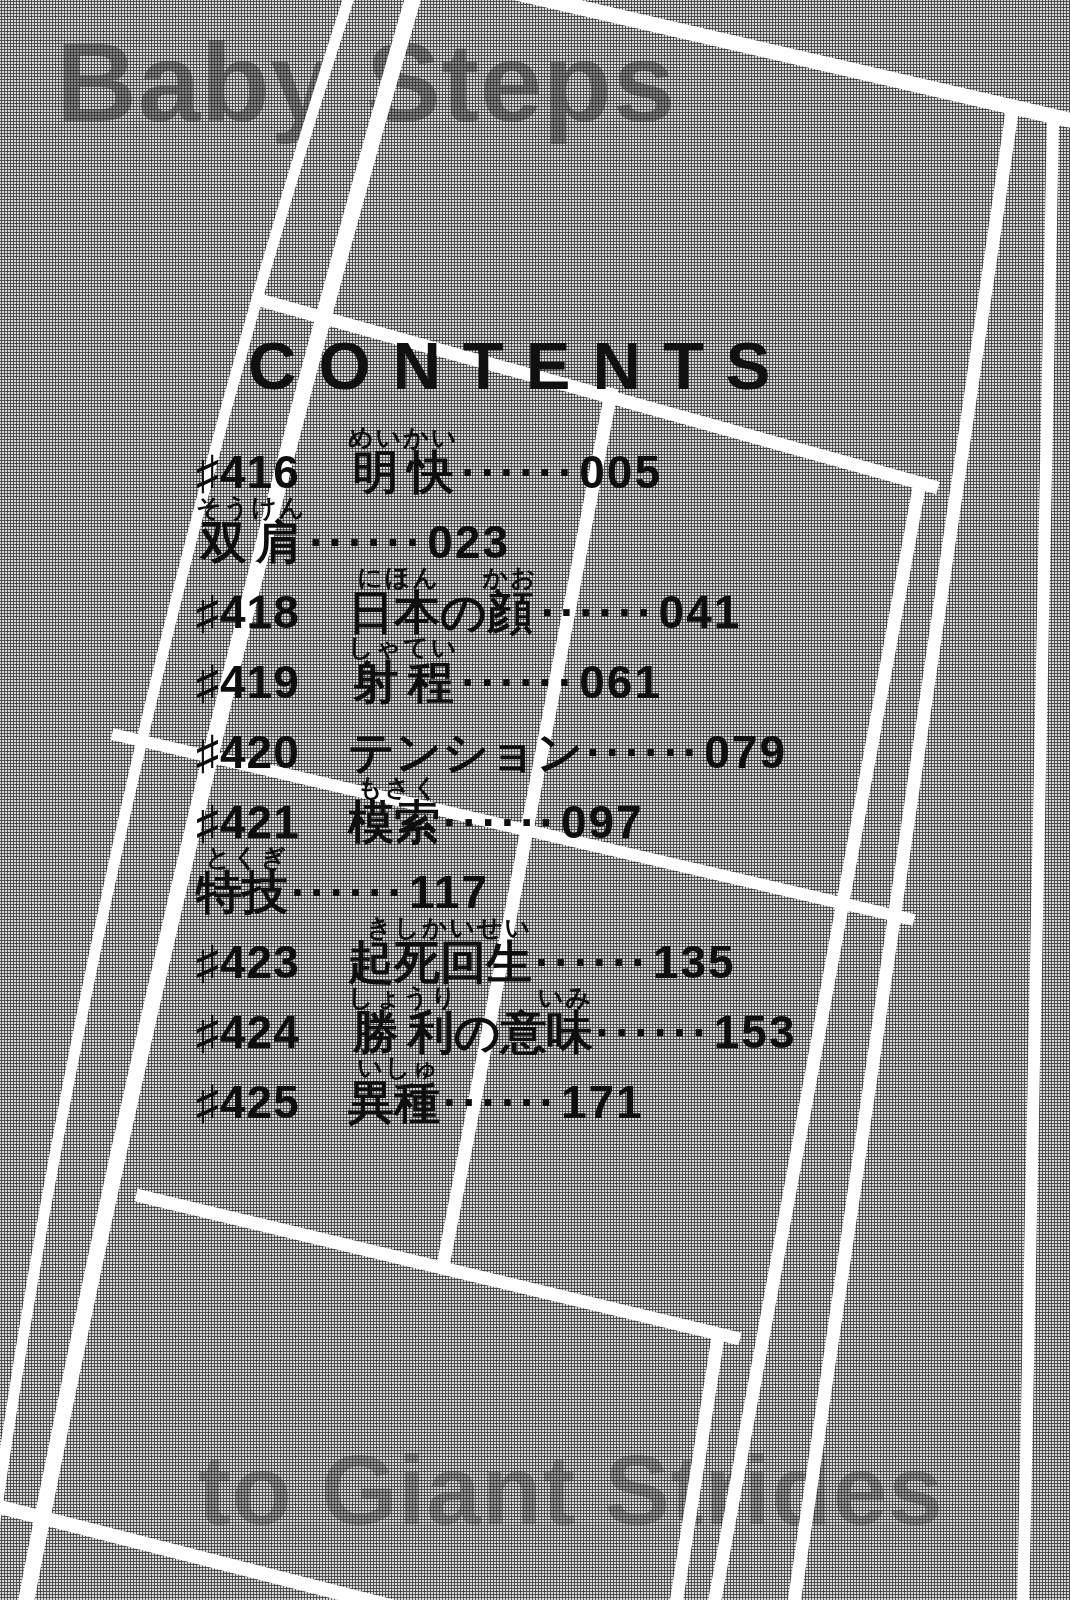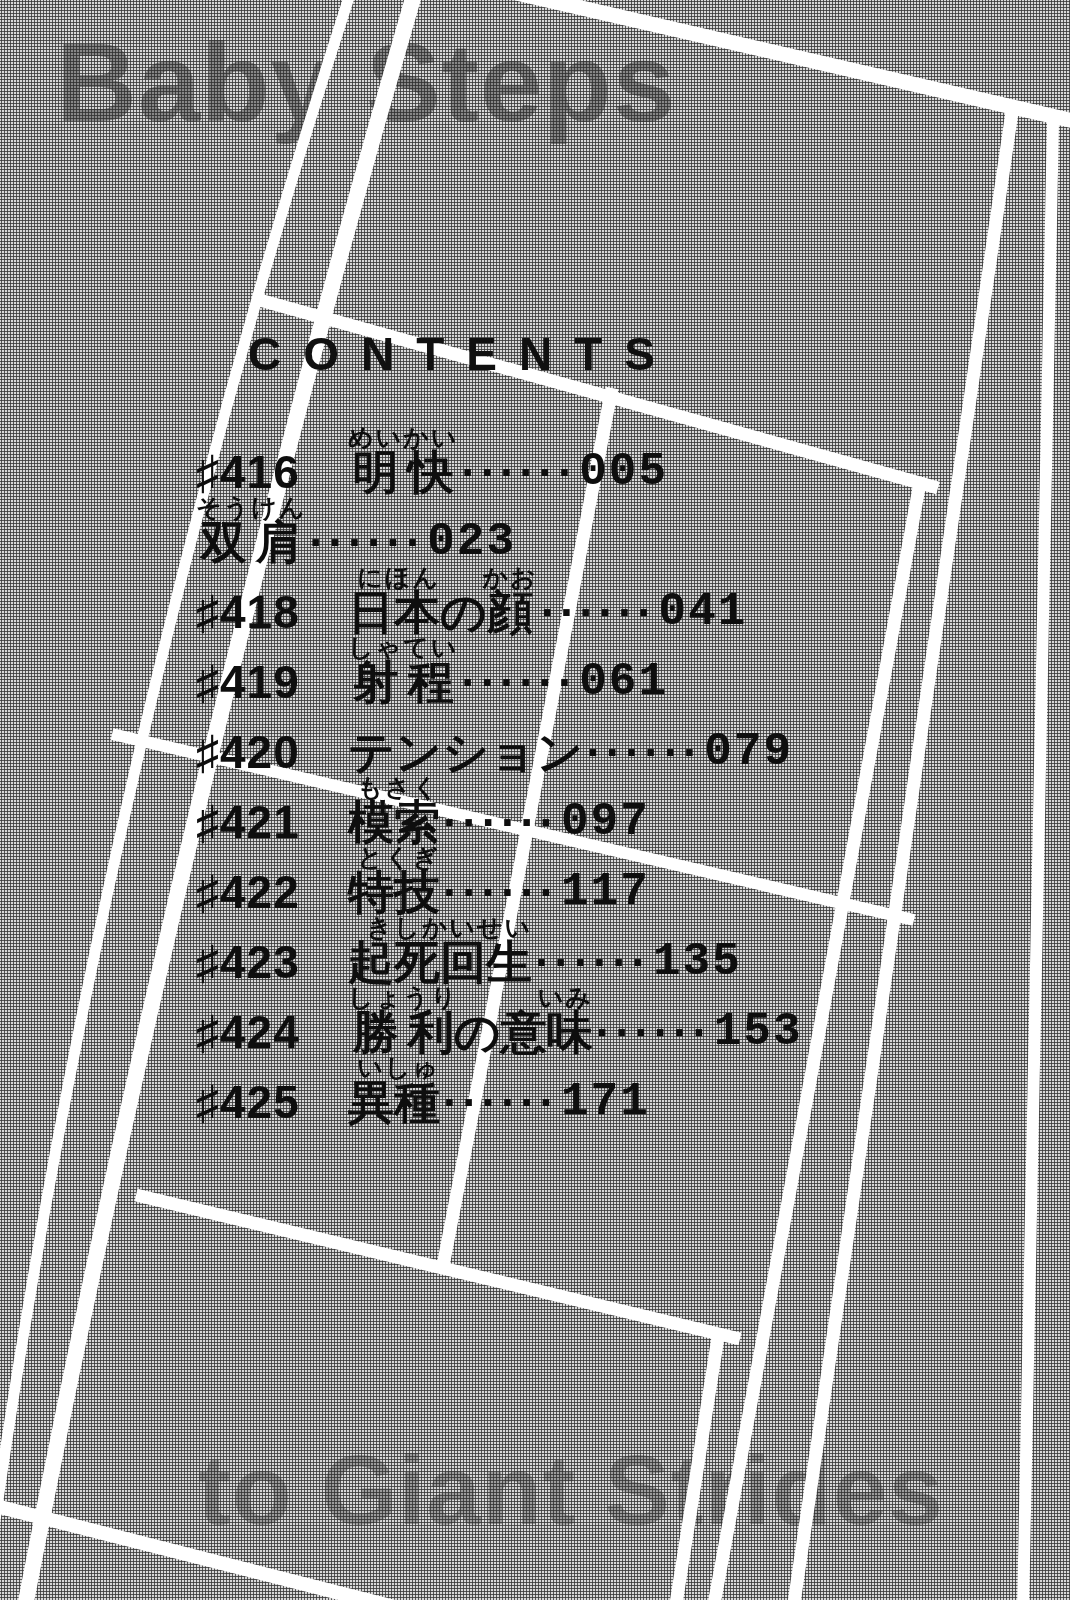--- a/index.html
+++ b/index.html
@@ -25,38 +25,38 @@
   #banner-top{ left:56px; top:18px; font-size:112px; }
   #banner-bottom{ left:198px; top:1434px; font-size:98px; color:rgba(40,40,40,0.34); }
   
   #court{
     position:absolute; left:0; top:0; z-index:2;
   }
   #court path{ stroke:#ffffff; fill:none; }
   
   #heading{
     position:absolute; left:248px; top:327px; z-index:3;
-    font-size:46px; font-weight:700; letter-spacing:22px;
+    font-size:67px; font-weight:700; letter-spacing:22px;
     color:#101010; white-space:nowrap;
   }
   #toc-list{
     position:absolute; left:196px; top:427px; z-index:3;
     width:729px; height:720px;
   }
   .toc-row{
     position:absolute; left:0; height:70px; width:800px;
     display:flex; align-items:flex-end;
     white-space:nowrap;
     font-size:46px; font-weight:800; color:#0e0e0e; line-height:1.04;
   }
   .chap{ display:inline-block; width:152px; letter-spacing:1px; }
   .title ruby{ ruby-position:over; }
   .title rt{ font-size:25px; font-weight:700; letter-spacing:2px; text-align:right; }
   .leader{ letter-spacing:4px; margin-left:3px; margin-right:2px; }
-  .page{ letter-spacing:2px;font-family:Liberation Mono, monospace; }
+  .page{ letter-spacing:2px; }
 </style>
 </head>
 <body>
 
 <div id="screen">
 
   <div id="banner-top" class="banner">Baby Steps</div>
 
   <div id="banner-bottom" class="banner">to Giant Strides</div>
 
@@ -107,21 +107,20 @@
         <span class="leader">······</span>
         <span class="page">079</span>
       </div>
       <div class="toc-row" style="top: 350px;">
         <span class="chap">♯421</span>
         <span class="title"><ruby>模索<rt>もさく</rt></ruby></span>
         <span class="leader">······</span>
         <span class="page">097</span>
       </div>
       <div class="toc-row" style="top: 420px;">
-        <span class="chap">♯422</span>
         <span class="title"><ruby>特技<rt>とくぎ</rt></ruby></span>
         <span class="leader">······</span>
         <span class="page">117</span>
       </div>
       <div class="toc-row" style="top: 490px;">
         <span class="chap">♯423</span>
         <span class="title"><ruby>起死回生<rt>きしかいせい</rt></ruby></span>
         <span class="leader">······</span>
         <span class="page">135</span>
       </div>

